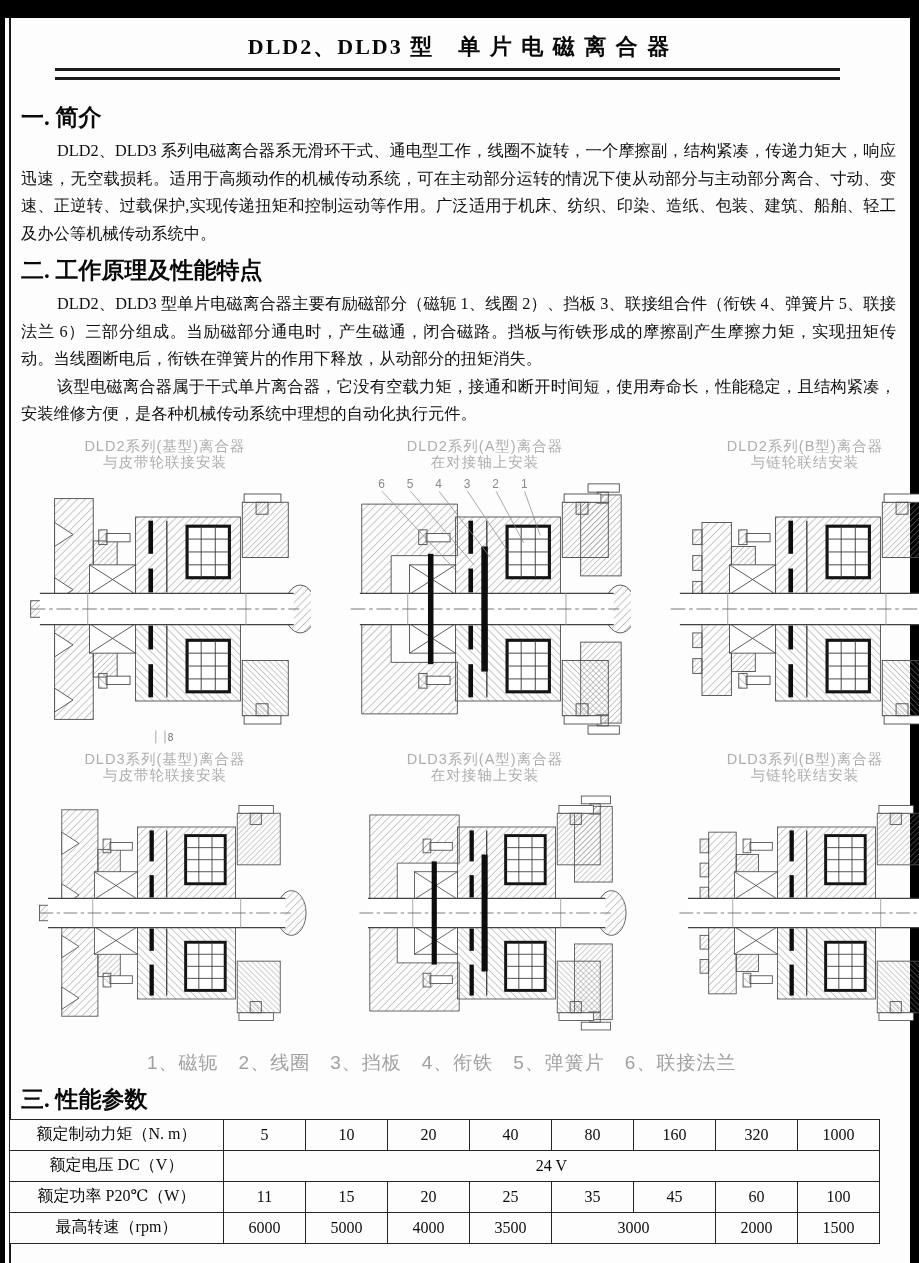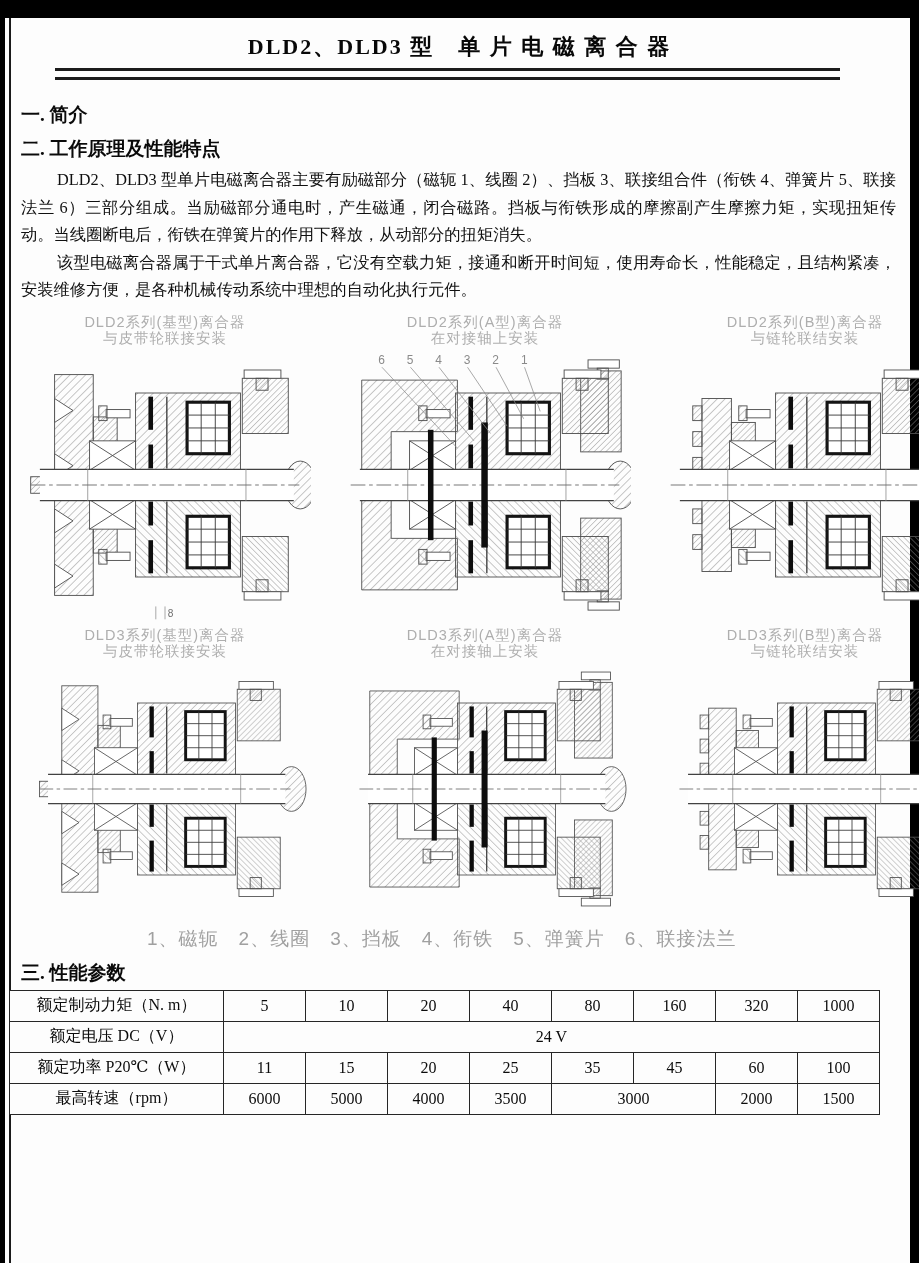--- a/index.html
+++ b/index.html
@@ -6,21 +6,21 @@
   .page{position:absolute;left:5px;top:18px;width:905px;height:1258px;background:#fdfdfd;
         font-family:"Liberation Serif","DejaVu Serif",serif;color:#101010;}
   .page::before{content:"";position:absolute;left:4px;top:0;bottom:0;width:2px;background:#1b1b1b;}
   .content{position:relative;padding:8px 10px 0 14px;}
 
   .doc-title{text-align:center;font-size:22px;font-weight:bold;letter-spacing:2px;
              margin:6px 0 0 0;color:#080808;}
   .double-rule{height:3px;border-top:3px solid #1c1c1c;border-bottom:3px solid #1c1c1c;
                padding-top:3px;margin:6px 60px 0 36px;}
 
-  .sec-heading{font-size:19px;font-weight:bold;margin:22px 0 4px 2px;color:#0a0a0a;}
+  .sec-heading{font-size:23px;font-weight:bold;margin:22px 0 4px 2px;color:#0a0a0a;}
   .sec-heading.tight{margin-top:8px;}
   .body-par{font-size:16.3px;line-height:27.5px;text-align:justify;margin:0 4px 0 2px;
             text-indent:36px;}
 
   .figures{margin-top:10px;}
   .fig-row{display:flex;gap:28px;}
   .fig{width:296px;position:relative;}
   .fig-caption{text-align:center;color:#aeaeae;font-family:"Liberation Sans","DejaVu Sans",sans-serif;
                font-size:14.5px;line-height:16.5px;letter-spacing:1px;}
   .fig svg{display:block;margin:0 auto;}
@@ -54,20 +54,21 @@
   </defs>
 </svg>
 
 <div class="page">
   <div class="content">
 
     <div class="doc-title">DLD2、DLD3 型　单 片 电 磁 离 合 器</div>
     <div class="double-rule"></div>
 
     <div class="sec-heading">一. 简介</div>
+    <p class="body-par">DLD2、DLD3 系列电磁离合器系无滑环干式、通电型工作，线圈不旋转，一个摩擦副，结构紧凑，传递力矩大，响应迅速，无空载损耗。适用于高频动作的机械传动系统，可在主动部分运转的情况下使从动部分与主动部分离合、寸动、变速、正逆转、过载保护,实现传递扭矩和控制运动等作用。广泛适用于机床、纺织、印染、造纸、包装、建筑、船舶、轻工及办公等机械传动系统中。</p>
 
     <div class="sec-heading tight">二. 工作原理及性能特点</div>
     <p class="body-par">DLD2、DLD3 型单片电磁离合器主要有励磁部分（磁轭 1、线圈 2）、挡板 3、联接组合件（衔铁 4、弹簧片 5、联接法兰 6）三部分组成。当励磁部分通电时，产生磁通，闭合磁路。挡板与衔铁形成的摩擦副产生摩擦力矩，实现扭矩传动。当线圈断电后，衔铁在弹簧片的作用下释放，从动部分的扭矩消失。</p>
     <p class="body-par">该型电磁离合器属于干式单片离合器，它没有空载力矩，接通和断开时间短，使用寿命长，性能稳定，且结构紧凑，安装维修方便，是各种机械传动系统中理想的自动化执行元件。</p>
 
     <div class="figures">
       <div class="fig-row">
         <div class="fig">
           <div class="fig-caption">
             <div>DLD2系列(基型)离合器</div>

